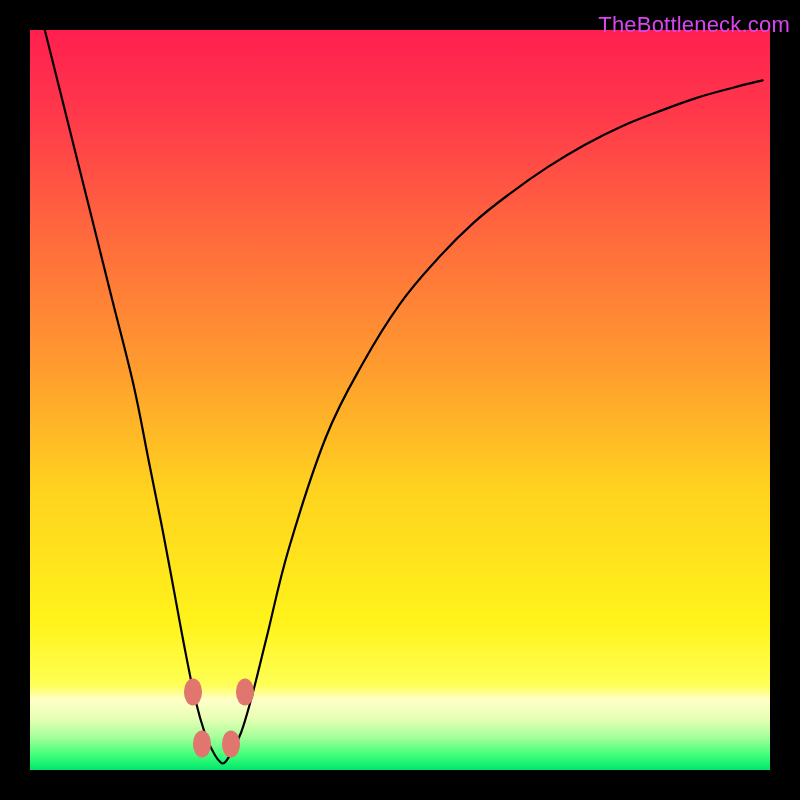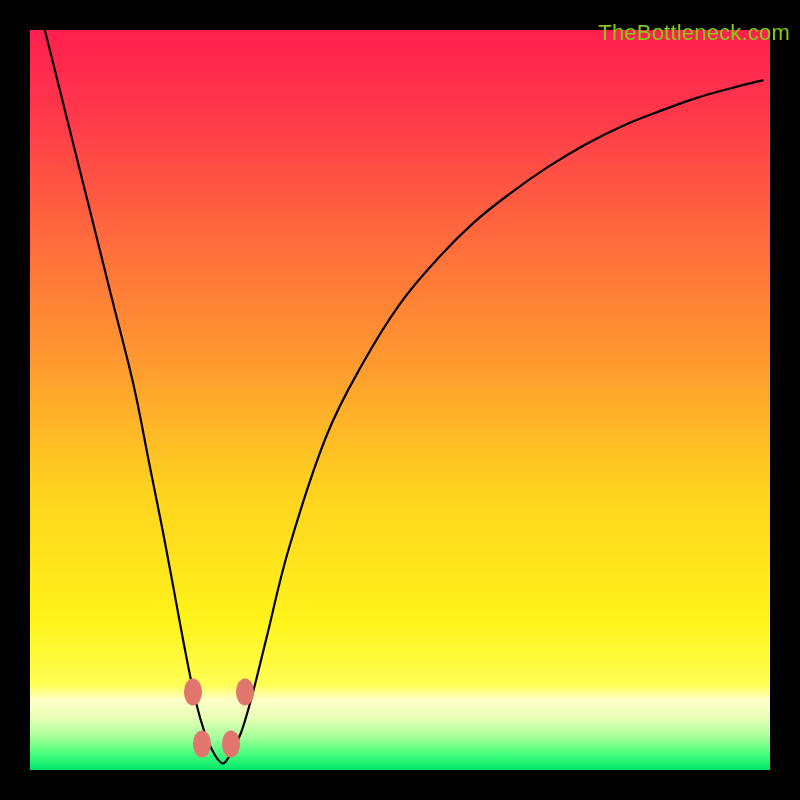--- a/index.html
+++ b/index.html
@@ -40,23 +40,23 @@
   .marker {
     position: absolute;
     width: 18px;
     height: 27px;
     border-radius: 9px / 13px;
     background: #e0766e;
     transform: translate(-50%, -50%);
   }
   .watermark {
     position: absolute;
-    top: 20px;
+    top: 12px;
     right: 10px;
-    color: #84cc16;
+    color: #d946ef;
     font-size: 22px;
     font-weight: 500;
     letter-spacing: 0.2px;
     user-select: none;
   }
 </style>
 </head>
 <body>
 
 <div class="frame">

